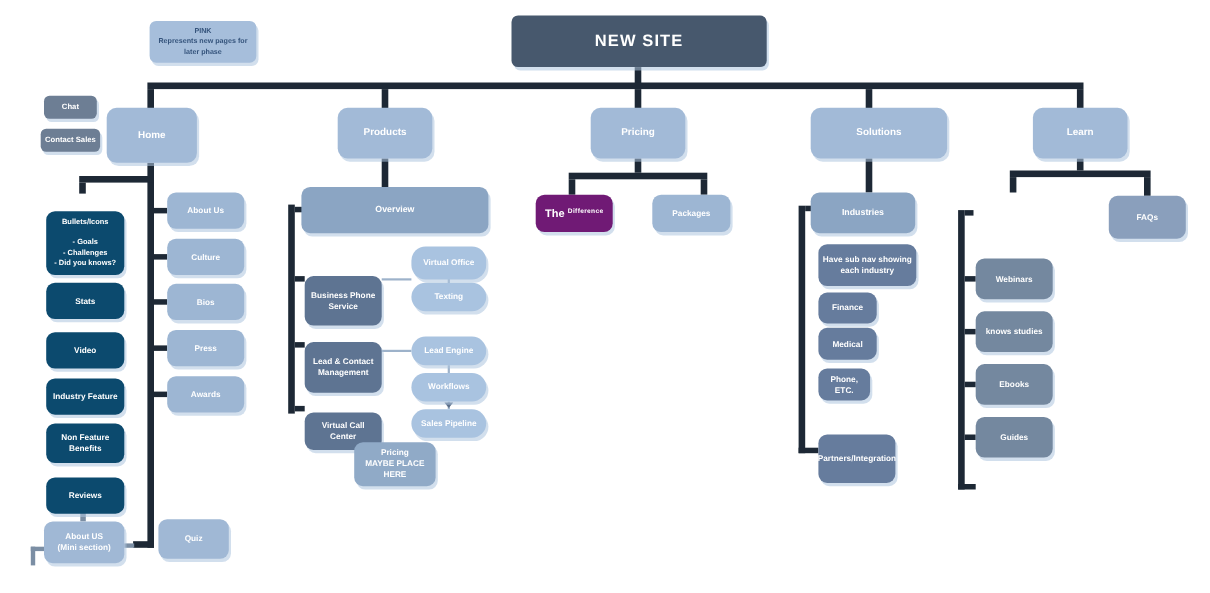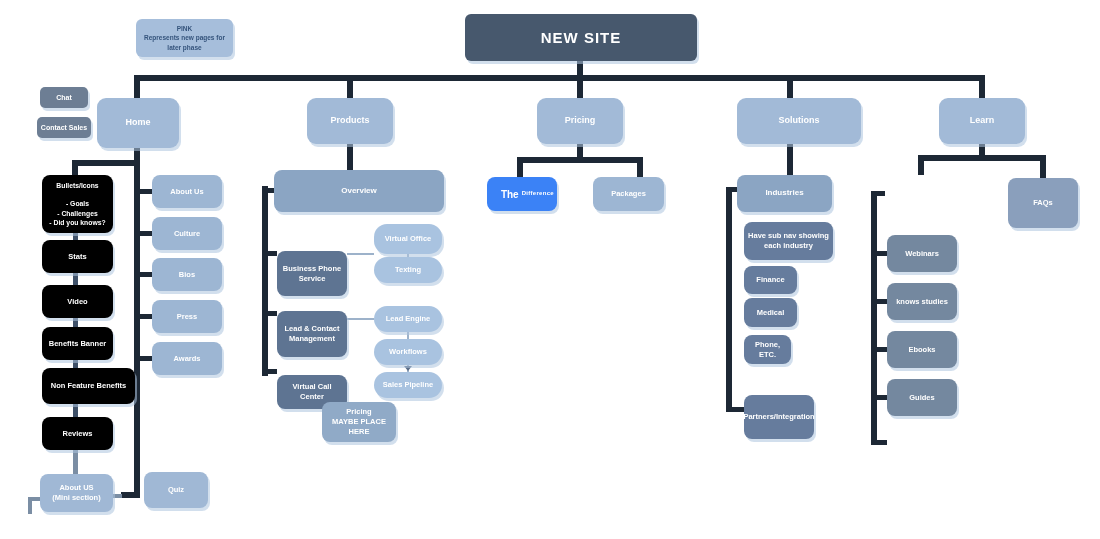--- a/index.html
+++ b/index.html
@@ -21,28 +21,28 @@
   .node{
     position:absolute;display:flex;align-items:center;justify-content:center;
     text-align:center;color:#ffffff;font-weight:bold;font-size:7.5px;
     line-height:1.3;border-radius:8px;box-sizing:border-box;padding:2px 3px;
     white-space:pre-line;box-shadow:2px 3px 0 rgba(173,196,222,.55);
   }
   .c-newsite{background:#47586d;font-size:15px;letter-spacing:1px;border-radius:6px;}
   .c-legend{background:#a6bedb;color:#35547c;font-size:6.5px;border-radius:6px;line-height:1.4;}
   .c-util{background:#6d7e94;font-size:7px;border-radius:5px;}
   .c-nav{background:#a2bad7;font-size:9px;border-radius:9px;}
-  .c-slate{background:#000000;}
+  .c-slate{background:#0c4a6e;margin-top:17px;}
   .c-light{background:#a0b8d5;}
   .c-light2{background:#9db6d3;}
   .c-mid{background:#8ba5c3;font-size:8px;}
   .c-mid2{background:#90aac7;}
   .c-dark{background:#5e7492;margin-top:20px;}
   .c-pill{background:#a9c3e0;border-radius:13px;}
-  .c-diff{background:#3b82f6;justify-content:flex-end;}
+  .c-diff{background:#701a75;}
   .c-solslate{background:#667c9d;}
   .c-train{background:#8297b2;}
   .c-faqs{background:#8a9fbc;}
   .c-learnslate{background:#74889f;}
   .fs-small{font-size:6.8px;line-height:1.35;}
   .diff-the{font-size:10px;font-weight:bold;}
   .diff-rest{font-size:6px;font-weight:bold;margin-left:3px;letter-spacing:.3px;}
 </style>
 </head>
 <body>
@@ -125,22 +125,22 @@
   <div class="node c-nav" style="left:737px;top:98px;width:124px;height:46px">Solutions</div>
   <div class="node c-nav" style="left:939px;top:98px;width:86px;height:46px">Learn</div>
 
   <div class="node c-slate fs-small" style="left:42px;top:175px;width:71px;height:58px">Bullets/Icons
 
 - Goals
 - Challenges
 - Did you knows?</div>
   <div class="node c-slate" style="left:42px;top:240px;width:71px;height:33px">Stats</div>
   <div class="node c-slate" style="left:42px;top:285px;width:71px;height:33px">Video</div>
-  <div class="node c-slate" style="left:42px;top:327px;width:71px;height:33px">Benefits Banner</div>
-  <div class="node c-slate" style="left:42px;top:368px;width:93px;height:36px">Non Feature Benefits</div>
+  <div class="node c-slate" style="left:42px;top:327px;width:71px;height:33px">Industry Feature</div>
+  <div class="node c-slate" style="left:42px;top:368px;width:71px;height:36px">Non Feature Benefits</div>
   <div class="node c-slate" style="left:42px;top:417px;width:71px;height:33px">Reviews</div>
   <div class="node c-light" style="left:40px;top:474px;width:73px;height:38px">About US
 (Mini section)</div>
 
   <div class="node c-light2" style="left:152px;top:175px;width:70px;height:33px">About Us</div>
   <div class="node c-light2" style="left:152px;top:217px;width:70px;height:33px">Culture</div>
   <div class="node c-light2" style="left:152px;top:258px;width:70px;height:33px">Bios</div>
   <div class="node c-light2" style="left:152px;top:300px;width:70px;height:33px">Press</div>
   <div class="node c-light2" style="left:152px;top:342px;width:70px;height:33px">Awards</div>
   <div class="node c-light" style="left:144px;top:472px;width:64px;height:36px">Quiz</div>
@@ -165,19 +165,19 @@
   <div class="node c-light2" style="left:593px;top:177px;width:71px;height:34px">Packages</div>
 
   <div class="node c-mid" style="left:737px;top:175px;width:95px;height:37px">Industries</div>
   <div class="node c-solslate" style="left:744px;top:222px;width:89px;height:38px">Have sub nav showing
 each industry</div>
   <div class="node c-solslate" style="left:744px;top:266px;width:53px;height:28px">Finance</div>
   <div class="node c-solslate" style="left:744px;top:298px;width:53px;height:29px">Medical</div>
   <div class="node c-solslate" style="left:744px;top:335px;width:47px;height:29px">Phone, ETC.</div>
   <div class="node c-solslate" style="left:744px;top:395px;width:70px;height:44px">Partners/Integration</div>
 
-  <div class="node c-faqs" style="left:1008px;top:178px;width:70px;height:50px">FAQs</div>
+  <div class="node c-faqs" style="left:1008px;top:178px;width:70px;height:39px">FAQs</div>
   <div class="node c-learnslate" style="left:887px;top:235px;width:70px;height:37px">Webinars</div>
   <div class="node c-learnslate" style="left:887px;top:283px;width:70px;height:37px">knows studies</div>
   <div class="node c-learnslate" style="left:887px;top:331px;width:70px;height:37px">Ebooks</div>
   <div class="node c-learnslate" style="left:887px;top:379px;width:70px;height:37px">Guides</div>
 
 </div>
 
 </body></html>

